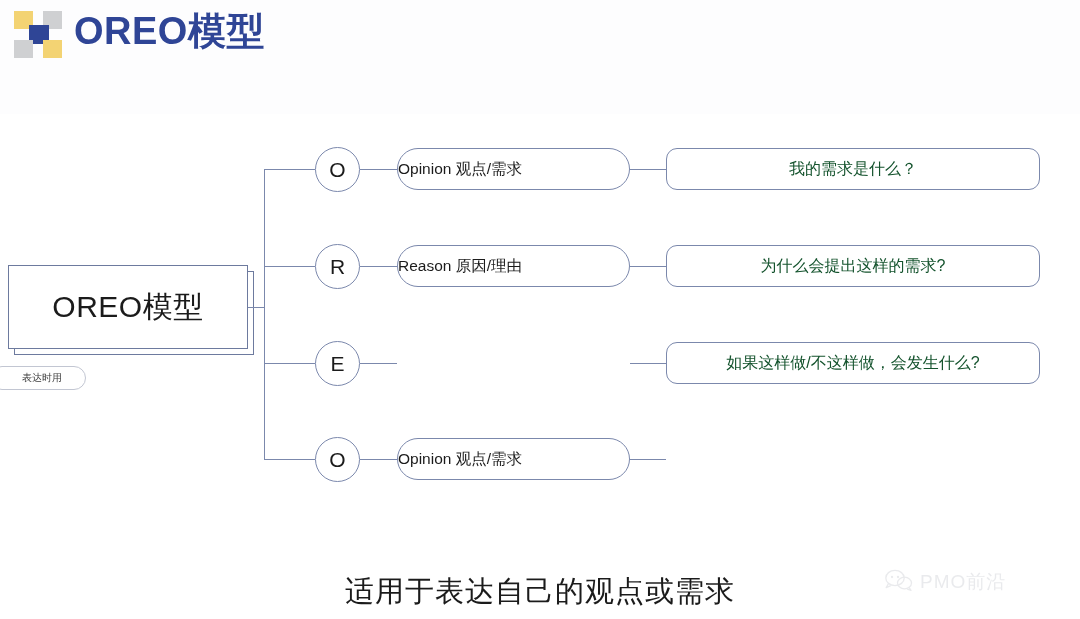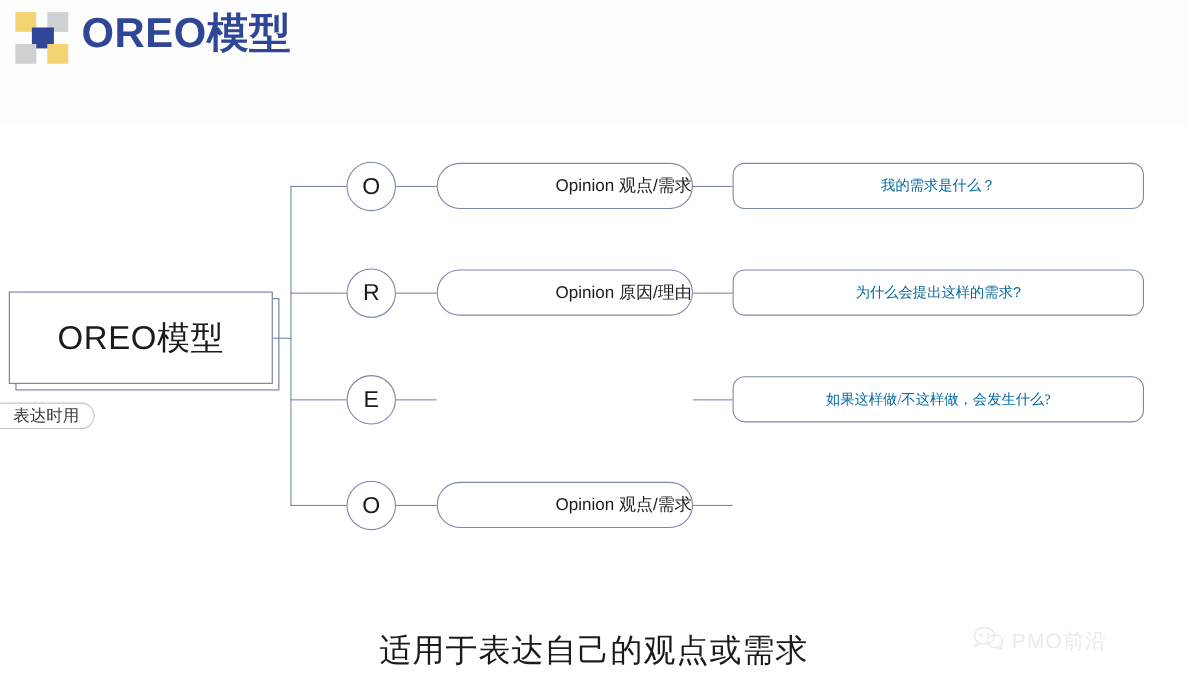--- a/index.html
+++ b/index.html
@@ -86,21 +86,21 @@
     width: 96px; height: 24px;
     border: 1.2px solid #c2c6d2;
     border-radius: 12px;
     background: #ffffff;
     box-sizing: border-box;
     display: flex;
     align-items: center;
     justify-content: center;
   }
   .root-tag span {
-    font-size: 15px;
+    font-size: 10px;
     color: #3b3b3b;
     white-space: nowrap;
     padding-left: 8px;
   }
 
   
   .conn {
     position: absolute;
     background: #7b88ac;
   }
@@ -127,43 +127,43 @@
   
   .pill {
     position: absolute;
     height: 42px;
     border: 1.3px solid #7b88ac;
     border-radius: 21px;
     background: #ffffff;
     box-sizing: border-box;
     display: flex;
     align-items: center;
-    justify-content: flex-end;
+    justify-content: flex-start;
   }
   .pill span {
     font-size: 15.5px;
     color: #1b1b1b;
     white-space: nowrap;
   }
 
   
   .rbox {
     position: absolute;
     height: 42px;
     border: 1.3px solid #7b88ac;
     border-radius: 11px;
     background: #ffffff;
     box-sizing: border-box;
     display: flex;
     align-items: center;
     justify-content: center;
   }
   .rbox span {
-    font-size: 13px;
-    color: #0369a1;
+    font-size: 16px;
+    color: #14532d;
     white-space: nowrap;
   }
 
   
   .caption {
     position: absolute;
     left: 0; top: 572px;
     width: 1080px;
     text-align: center;
     font-size: 29px;
@@ -230,34 +230,34 @@
   <div class="rbox" style="left:666px; top:148px; width:374px;">
     <span>我的需求是什么？</span>
   </div>
 
   <div class="conn conn-h" style="left:264px; top:266px; width:51px;"></div>
   <div class="circle" style="left:315px; top:244px;">
     <span>R</span>
   </div>
   <div class="conn conn-h" style="left:360px; top:266px; width:37px;"></div>
   <div class="pill" style="left:397px; top:245px; width:233px;">
-    <span>Opinion 原因/理由</span>
+    <span>Reason 原因/理由</span>
   </div>
   <div class="conn conn-h" style="left:630px; top:266px; width:36px;"></div>
   <div class="rbox" style="left:666px; top:245px; width:374px;">
     <span>为什么会提出这样的需求?</span>
   </div>
 
   <div class="conn conn-h" style="left:264px; top:363px; width:51px;"></div>
   <div class="circle" style="left:315px; top:341px;">
     <span>E</span>
   </div>
   <div class="conn conn-h" style="left:360px; top:363px; width:37px;"></div>
   <div class="conn conn-h" style="left:630px; top:363px; width:36px;"></div>
-  <div class="rbox" style="left:666px; top:342px; width:374px;font-family:Liberation Serif, serif;">
+  <div class="rbox" style="left:666px; top:342px; width:374px;">
     <span>如果这样做/不这样做，会发生什么?</span>
   </div>
 
   <div class="conn conn-h" style="left:264px; top:459px; width:51px;"></div>
   <div class="circle" style="left:315px; top:437px;">
     <span>O</span>
   </div>
   <div class="conn conn-h" style="left:360px; top:459px; width:37px;"></div>
   <div class="pill" style="left:397px; top:438px; width:233px;">
     <span>Opinion 观点/需求</span>

